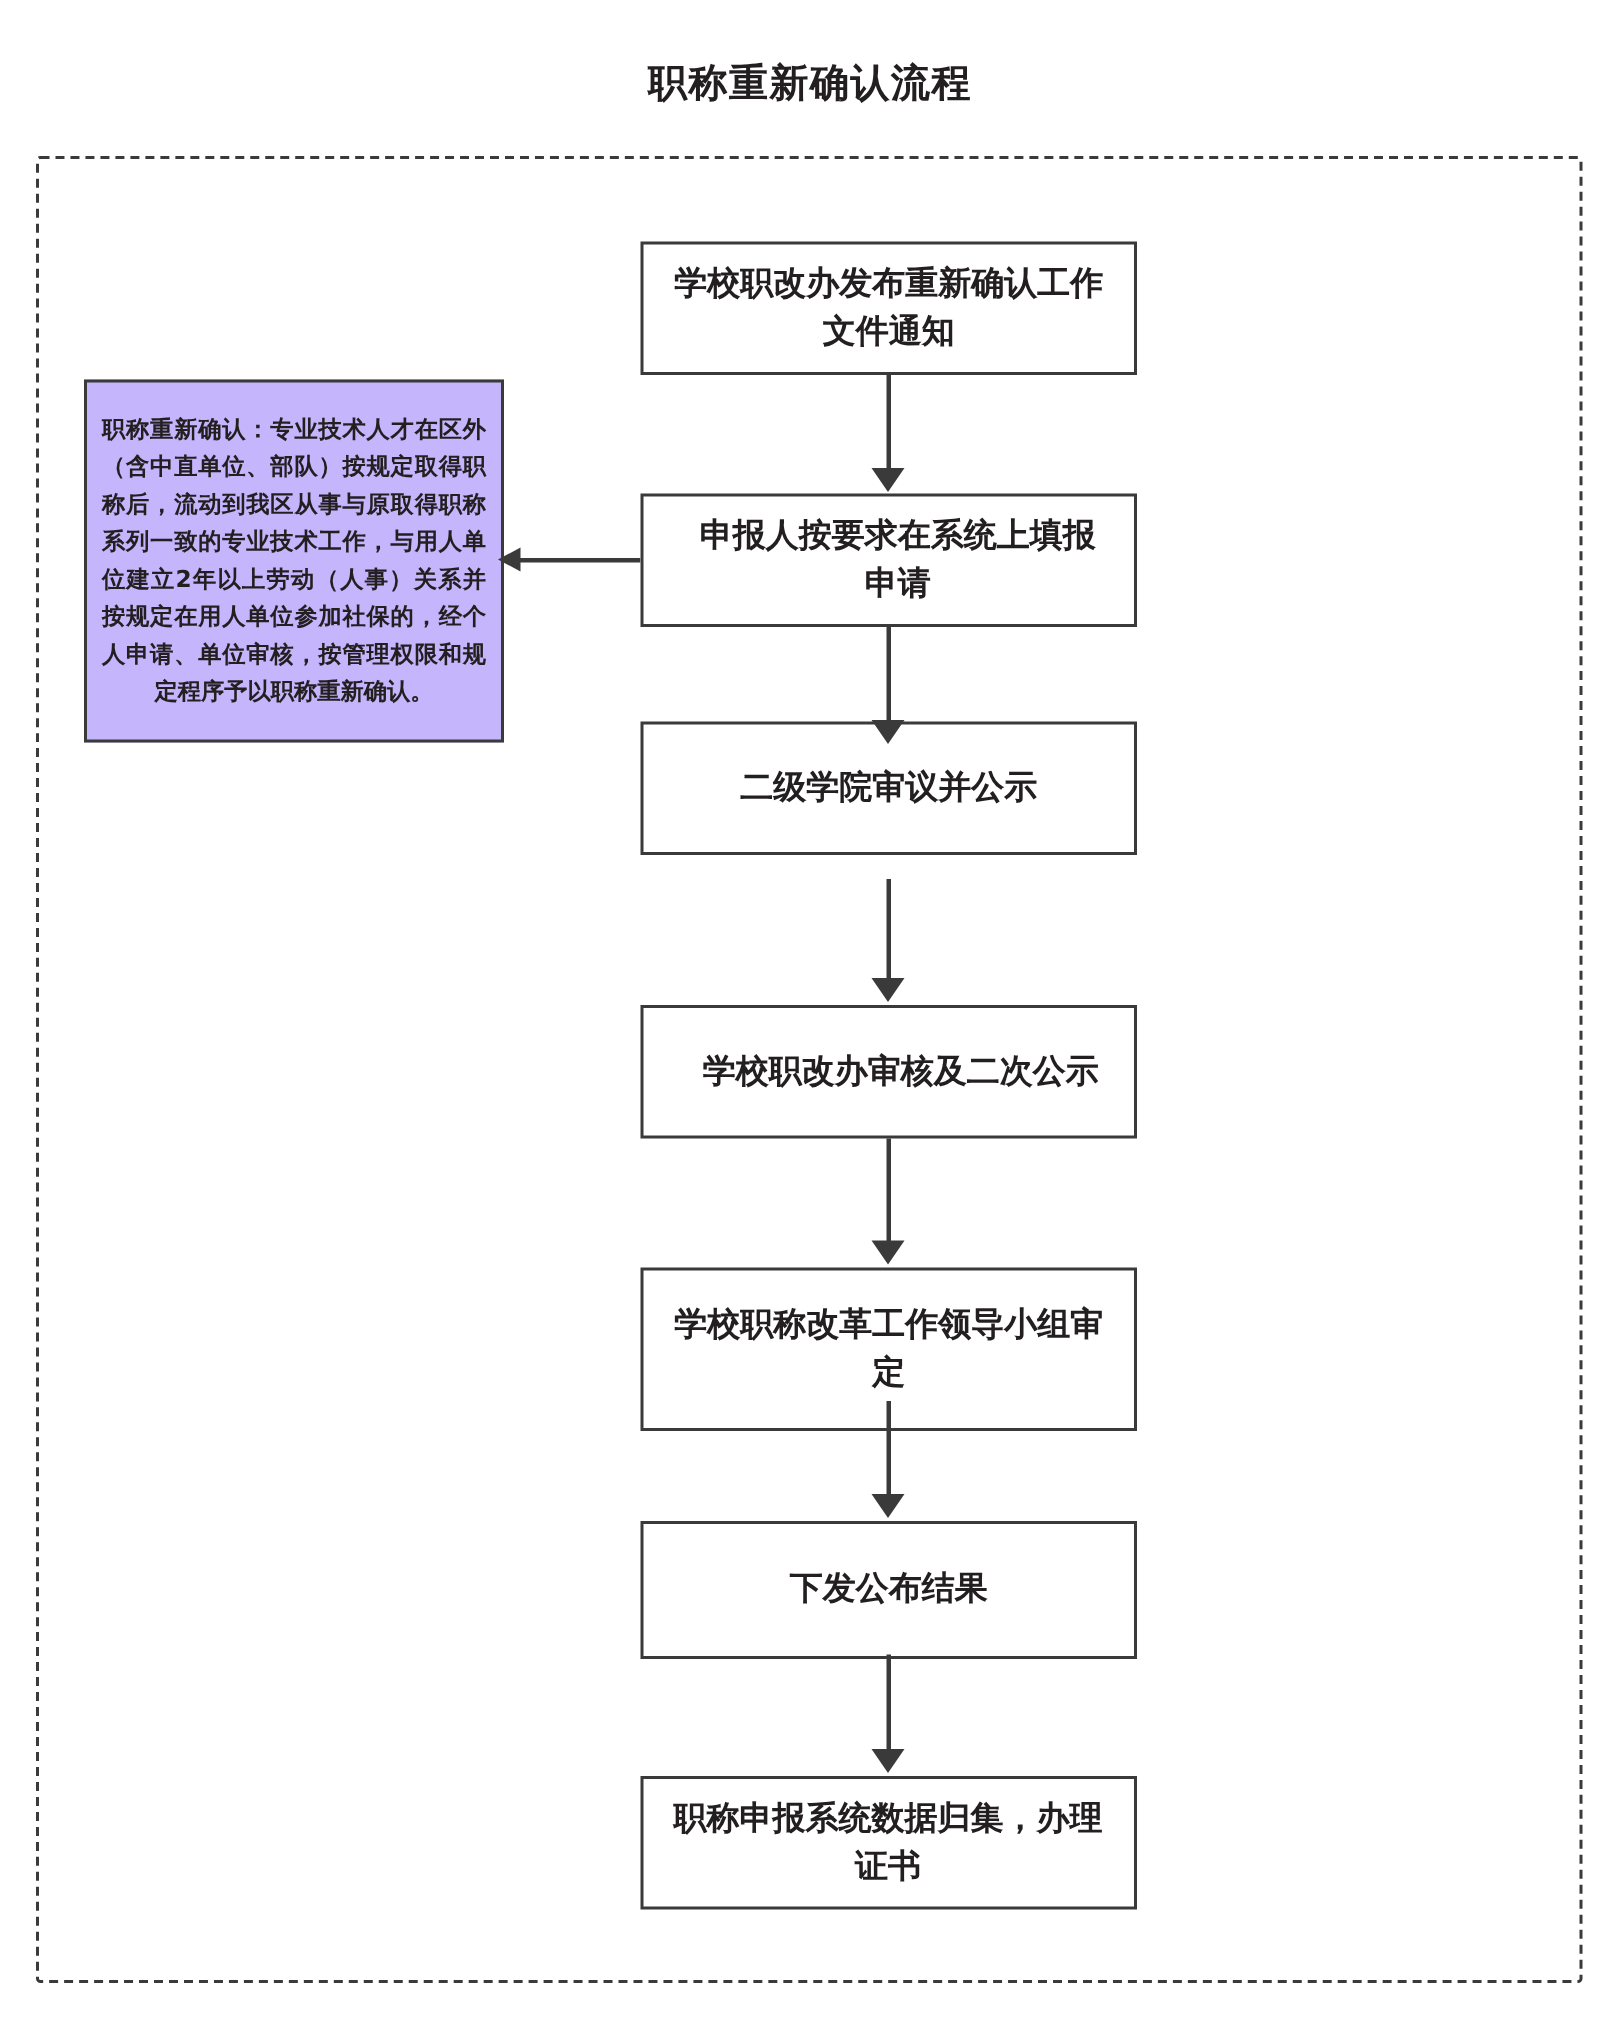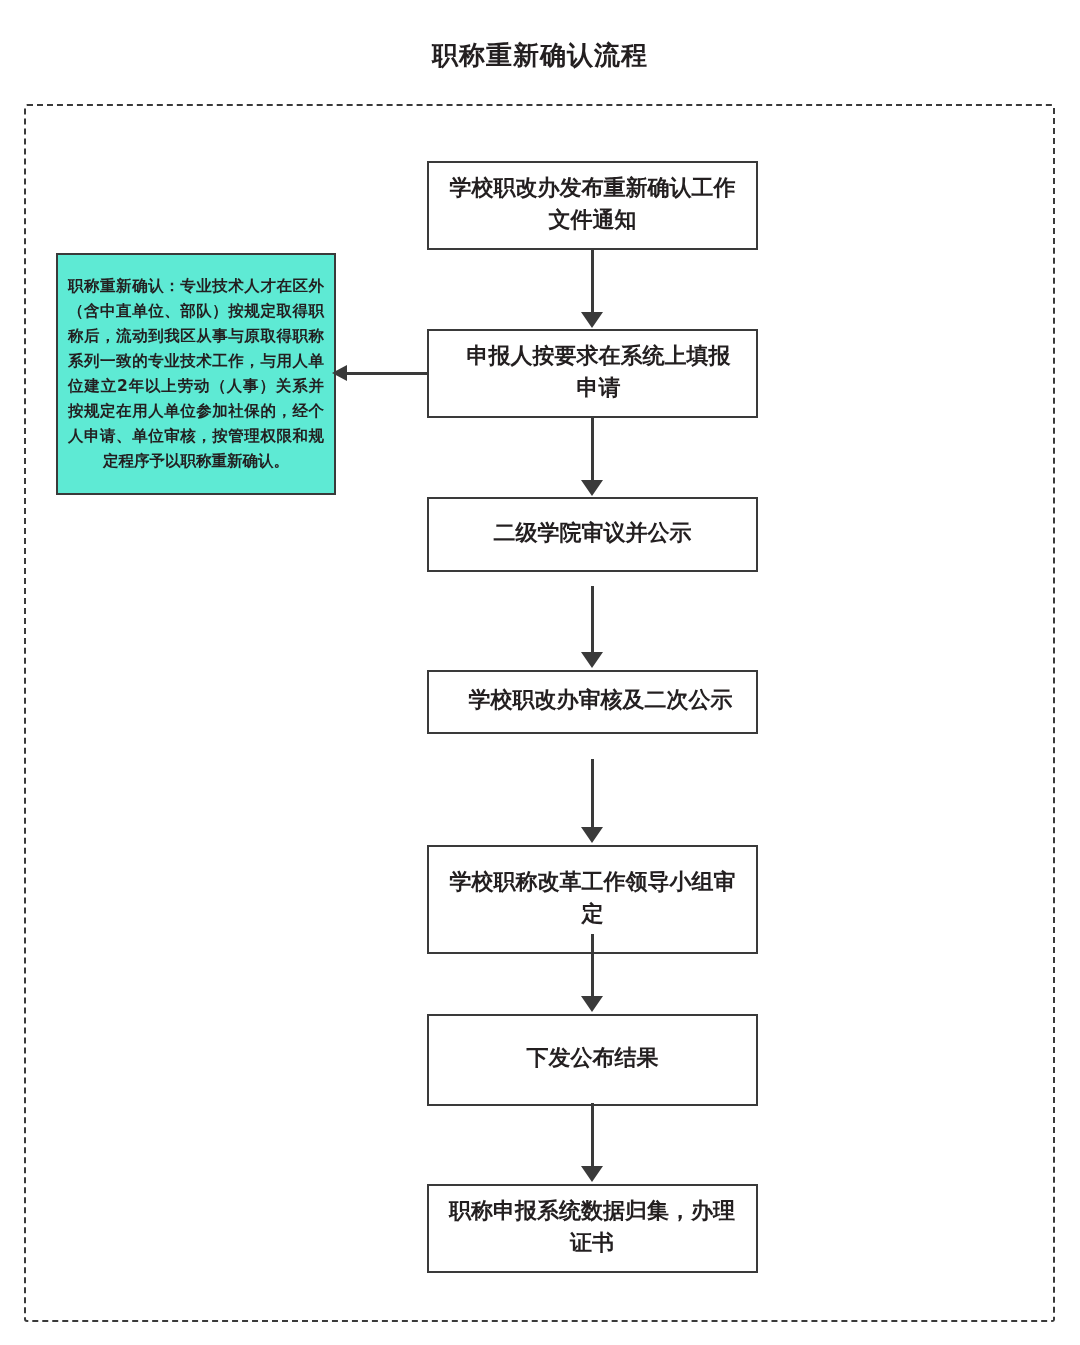--- a/index.html
+++ b/index.html
@@ -51,39 +51,39 @@
     display: flex;
     align-items: center;
     justify-content: center;
     text-align: center;
     font-size: 22px;
     font-weight: bold;
     line-height: 1.45;
     padding: 4px 16px;
     color: #231f20;
   }
-  .process-box .box-text { display: block; width: 100%; font-family: Liberation Mono, monospace; }
+  .process-box .box-text { display: block; width: 100%; }
 
   #box-0 { top: 161px;  height: 89px;  }
   #box-1 { top: 329px;  height: 89px; padding-left: 28px;  }
-  #box-2 { top: 497px;  height: 75px;  }
-  #box-3 { top: 670px;  height: 64px; padding-left: 32px;  }
+  #box-2 { top: 481px;  height: 89px;  }
+  #box-3 { top: 670px;  height: 89px; padding-left: 32px;  }
   #box-4 { top: 845px;  height: 109px;  }
   #box-5 { top: 1014px; height: 92px;  }
   #box-6 { top: 1184px; height: 89px; padding-left: 15px;  }
 
   
   #note-box {
     position: absolute;
     left: 56px;
     top: 253px;
     width: 280px;
     height: 242px;
     border: 2px solid #3a3a3a;
-    background: #5eead4;
+    background: #c4b5fd;
     padding: 10px 10px;
     display: flex;
     align-items: center;
     justify-content: center;
   }
   #note-box .note-text {
     font-size: 15.5px;
     font-weight: bold;
     line-height: 1.62;
     text-align: justify;

